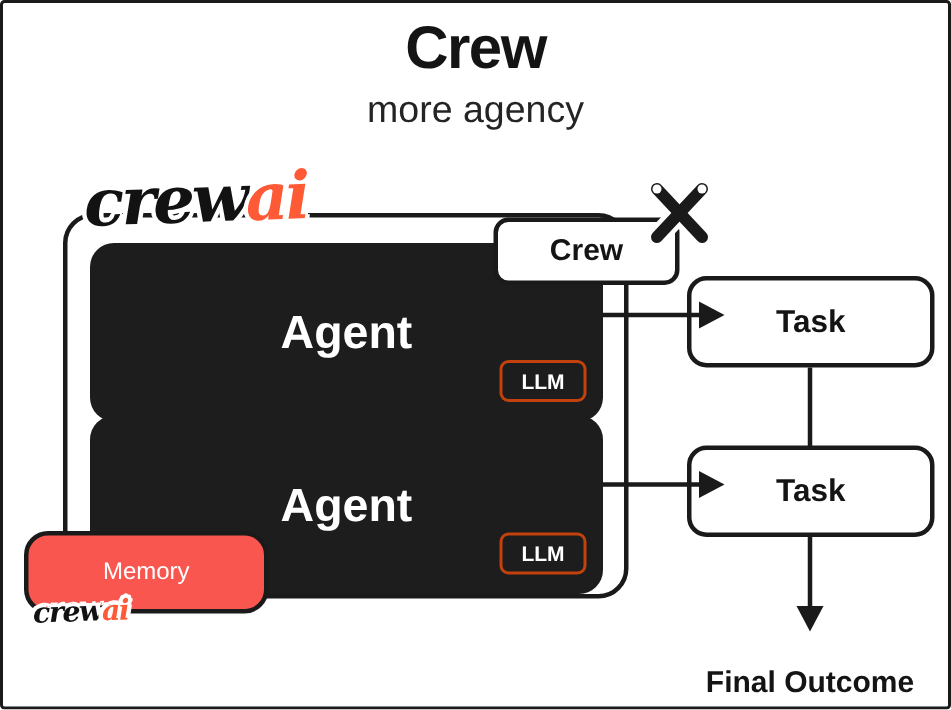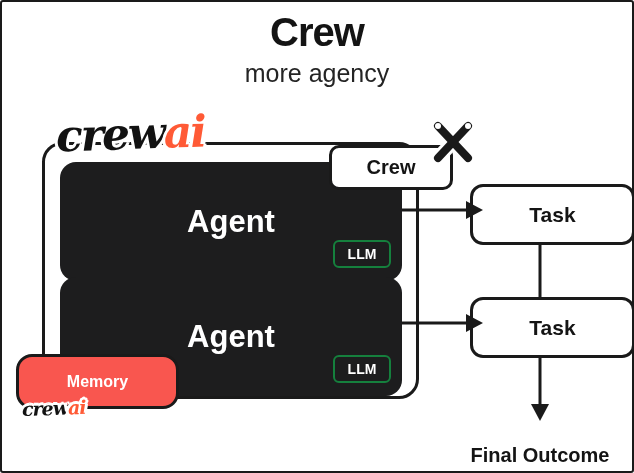--- a/index.html
+++ b/index.html
@@ -37,48 +37,48 @@
   .agent-1 { top: 160px; }
   .agent-2 { top: 275px; }
   .agent-label {
     position: absolute; inset: 0;
     display: flex; align-items: center; justify-content: center;
     color: #ffffff; font-size: 31px; font-weight: bold;
   }
   .llm-badge {
     position: absolute; right: 11px; bottom: 13px;
     width: 58px; height: 28px; box-sizing: border-box;
-    border: 2px solid #15803d; border-radius: 6px;
+    border: 2px solid #c2410c; border-radius: 6px;
     background: #1d1d1e; color: #ffffff;
     font-size: 14px; font-weight: bold;
     display: flex; align-items: center; justify-content: center;
   }
   .tools-box {
     position: absolute; left: 327px; top: 143px;
     width: 124px; height: 45px; box-sizing: border-box;
     background: #ffffff; border: 3px solid #1a1a1a; border-radius: 10px;
     display: flex; align-items: center; justify-content: center;
     font-size: 20px; font-weight: bold; color: #141414; z-index: 4;
   }
   .tools-icon { position: absolute; left: 428px; top: 114px; z-index: 5; }
   .task {
     position: absolute; left: 456px; width: 165px; height: 61px;
     box-sizing: border-box; background: #ffffff;
     border: 3px solid #1a1a1a; border-radius: 13px;
     display: flex; align-items: center; justify-content: center;
-    font-size: 21px; font-weight: bold; color: #141414; z-index: 2; margin-left: 12px;
+    font-size: 21px; font-weight: bold; color: #141414; z-index: 2;
   }
   .task-1 { top: 182px; }
   .task-2 { top: 295px; }
   .memory {
     position: absolute; left: 14px; top: 352px;
     width: 163px; height: 55px; box-sizing: border-box;
     background: #f9564f; border: 3px solid #1a1a1a; border-radius: 16px;
     display: flex; align-items: center; justify-content: center;
-    color: #ffffff; font-size: 16px; font-weight: bold; z-index: 6; text-align: right;
+    color: #ffffff; font-size: 16px; font-weight: normal; z-index: 6; text-align: right;
   }
   .arrows { position: absolute; left: 0; top: 0; z-index: 3; pointer-events: none; }
   .arrows line { stroke: #1a1a1a; stroke-width: 3; }
   .arrows polygon { fill: #1a1a1a; }
   .final-outcome {
     position: absolute; left: 453px; top: 442px; width: 170px;
     text-align: center; font-size: 20px; font-weight: bold;
     color: #141414; z-index: 2;
   }
   .logo {

